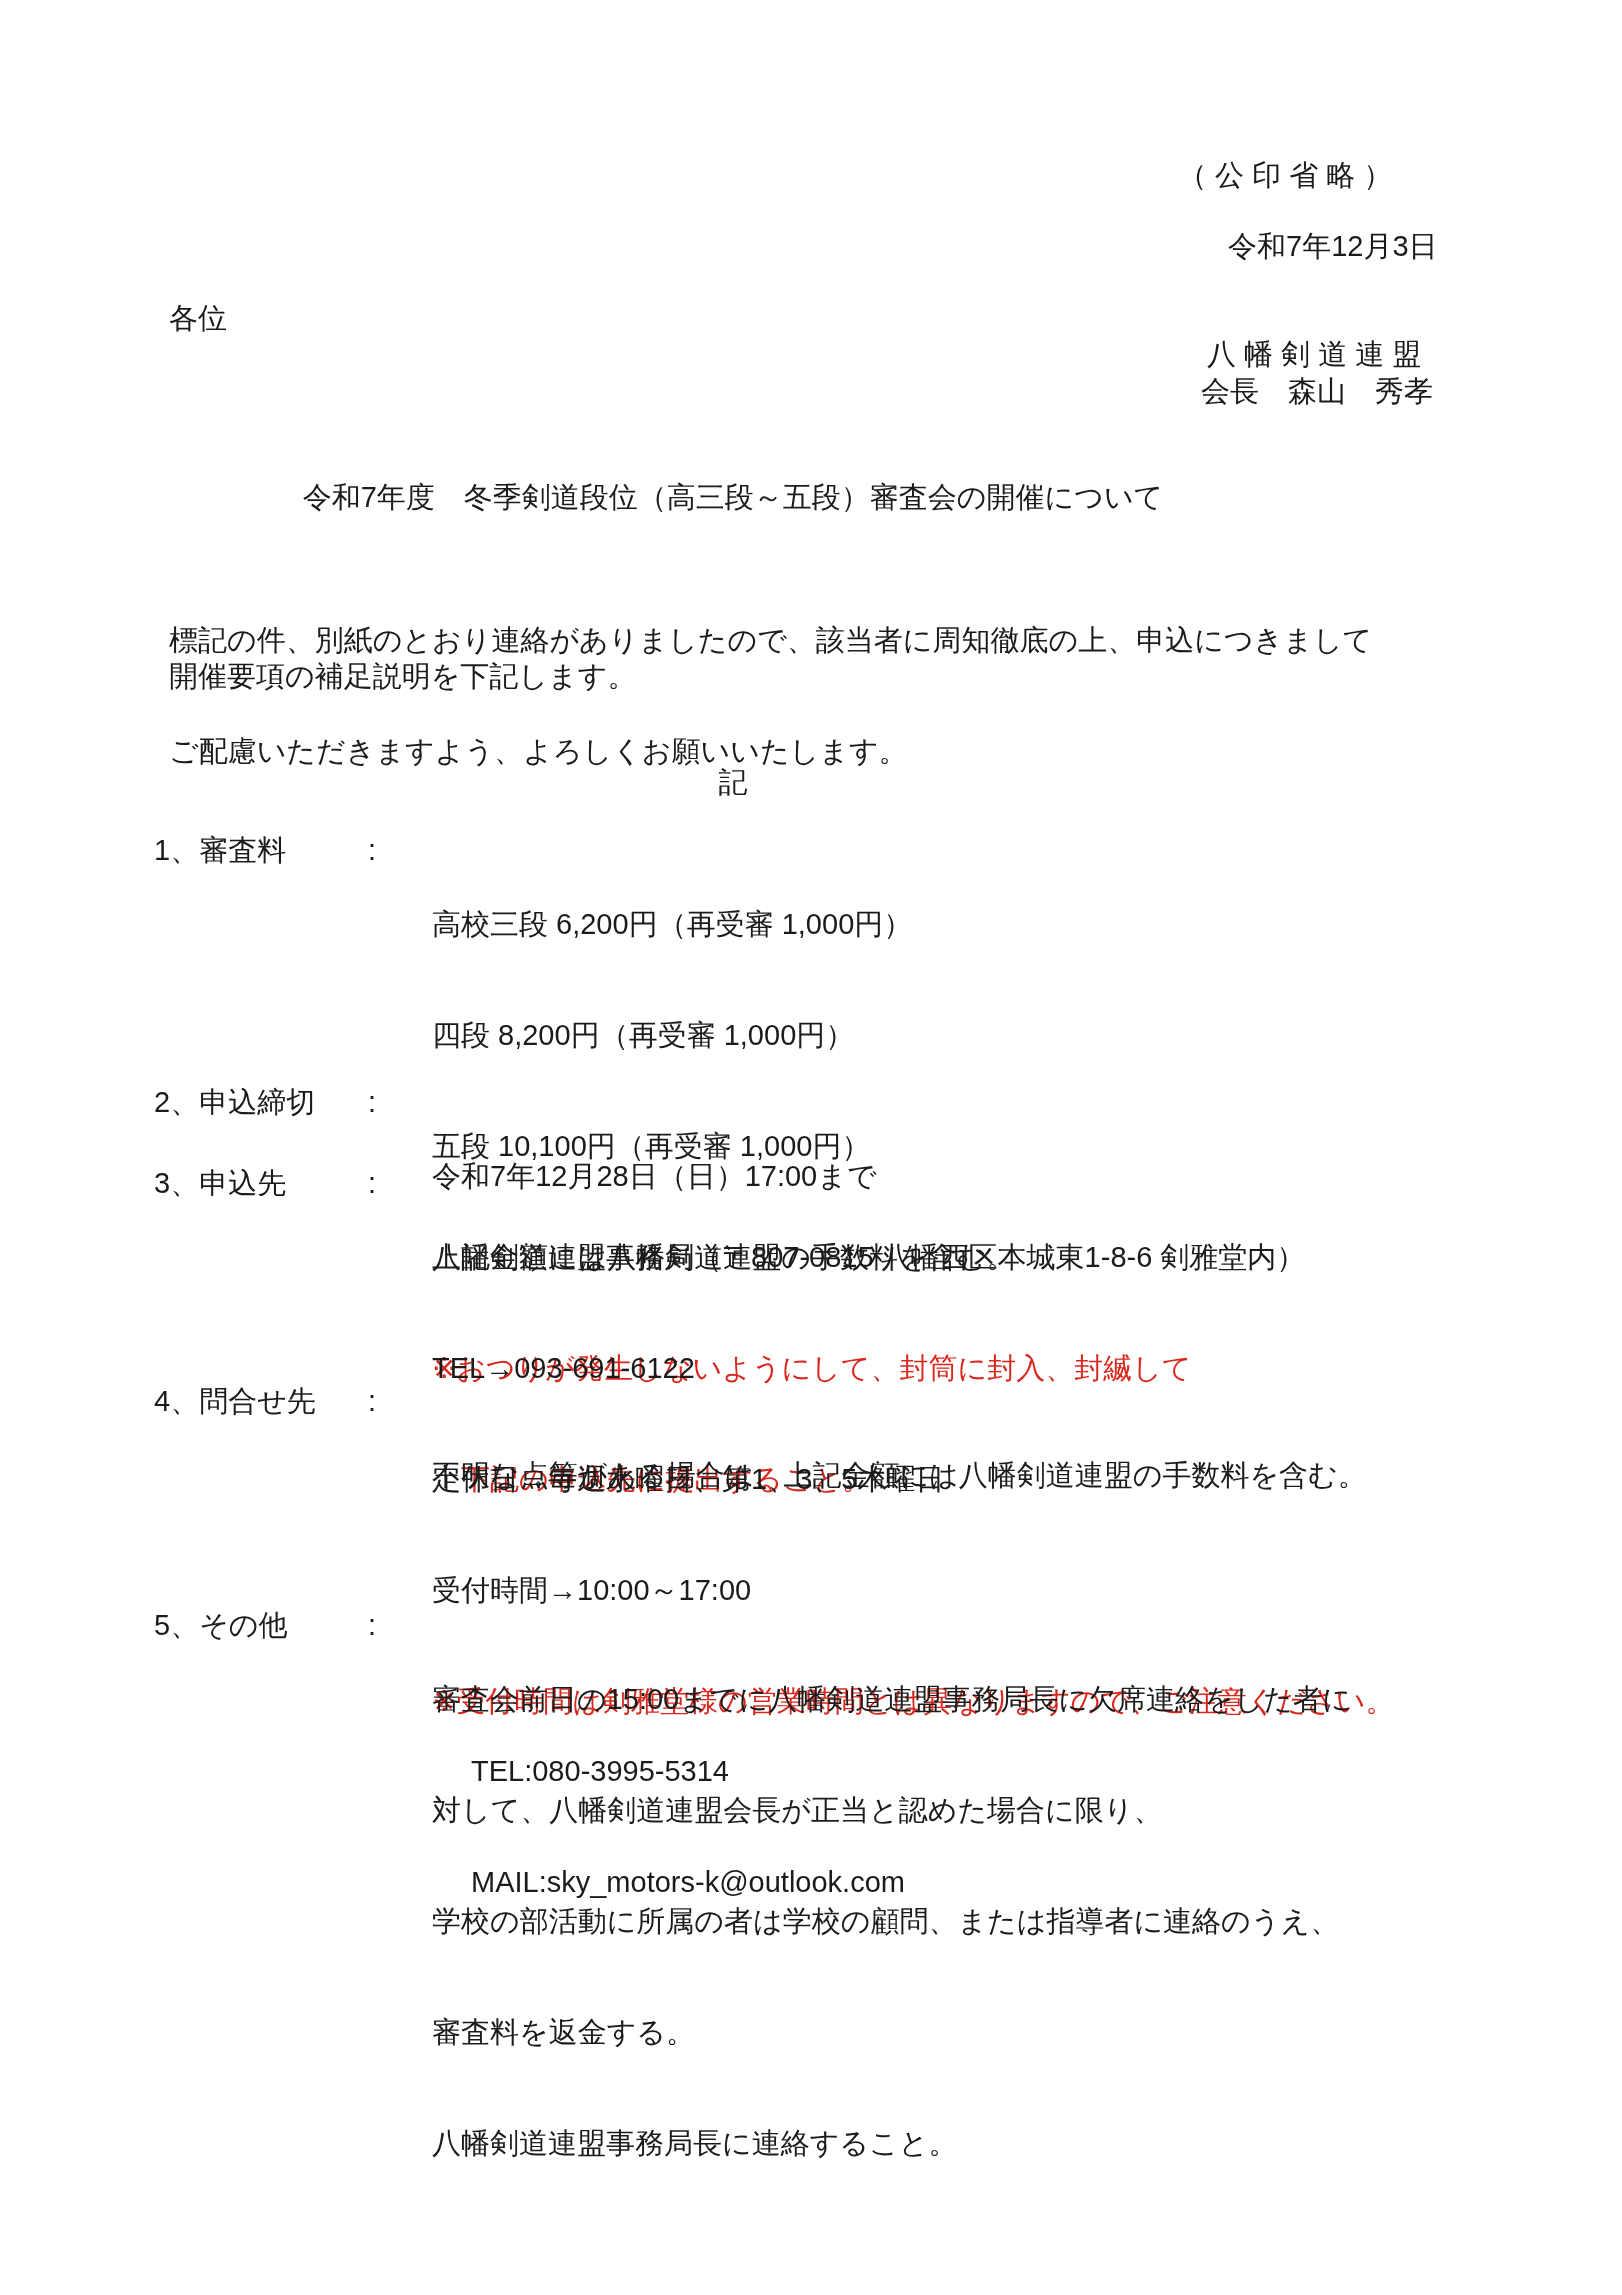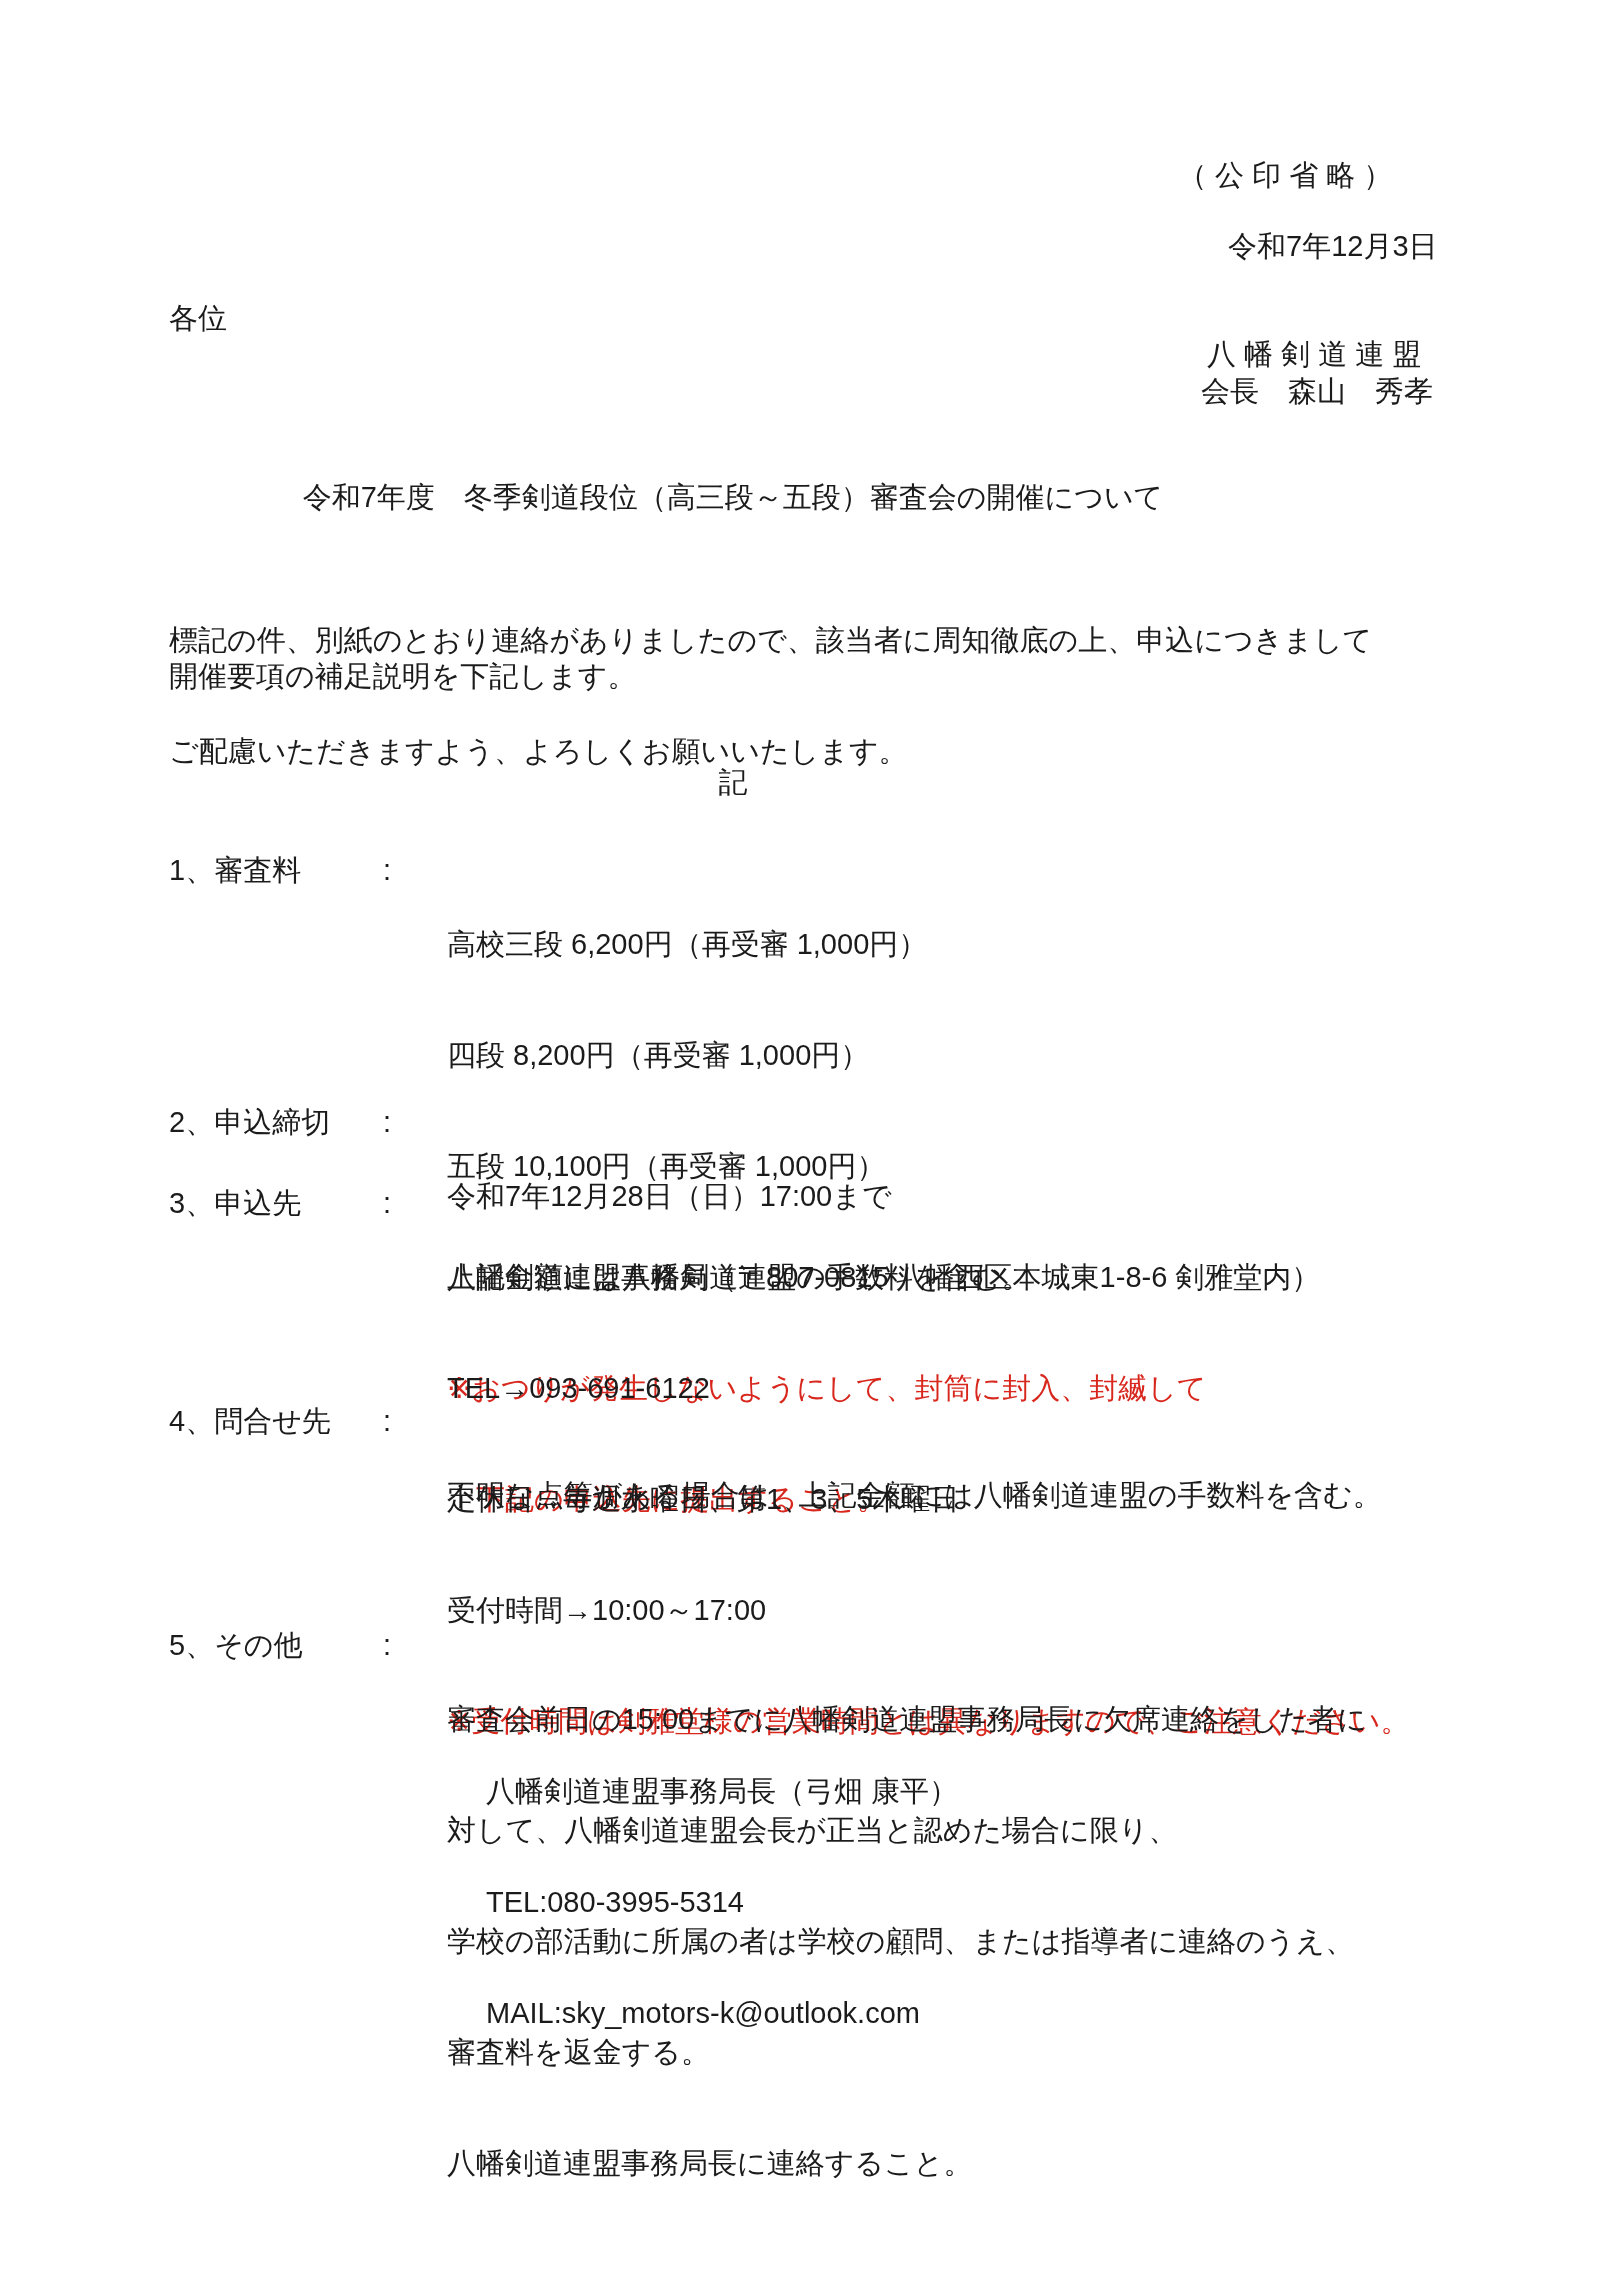--- a/index.html
+++ b/index.html
@@ -18,25 +18,24 @@
   .seal-note{top:157px;left:1178px;}
   .doc-date{top:228px;left:1228px;}
   .addressee{top:300px;left:169px;}
   .org-name{top:336px;left:1207px;}
   .org-president{top:373px;left:1201px;}
   .doc-title{top:479px;left:0;right:0;text-align:center;}
   .intro{top:548px;left:169px;}
   .supplement{top:658px;left:169px;}
   .record-marker{top:764px;left:0;right:0;text-align:center;}
   .item{
-    position:absolute;left:169px;
+    position:absolute;left:154px;
     display:grid;
     grid-template-columns:214px 64px auto;
     align-items:start;
-    margin-top:20px;
   }
   .item-1{top:832px;}
   .item-2{top:1084px;}
   .item-3{top:1165px;}
   .item-4{top:1383px;}
   .item-5{top:1607px;}
   .line{white-space:pre-wrap;}
   .red{color:var(--accent-red,#d8281e);}
   .spacer{height:37px;}
   .contact-block{margin-left:39px;}
@@ -96,21 +95,20 @@
     </div>
   </div>
 
   <div class="item item-4">
     <div class="line">4、問合せ先</div>
     <div class="line">:</div>
     <div>
       <div class="line">不明な点等がある場合は、上記金額には八幡剣道連盟の手数料を含む。</div>
       <div class="spacer"></div>
       <div class="contact-block">
-        <div class="line">八幡剣道連盟事務局長（弓畑 康平）</div>
         <div class="line">TEL:080-3995-5314</div>
         <div class="line">MAIL:sky_motors-k@outlook.com</div>
       </div>
     </div>
   </div>
 
   <div class="item item-5">
     <div class="line">5、その他</div>
     <div class="line">:</div>
     <div>

